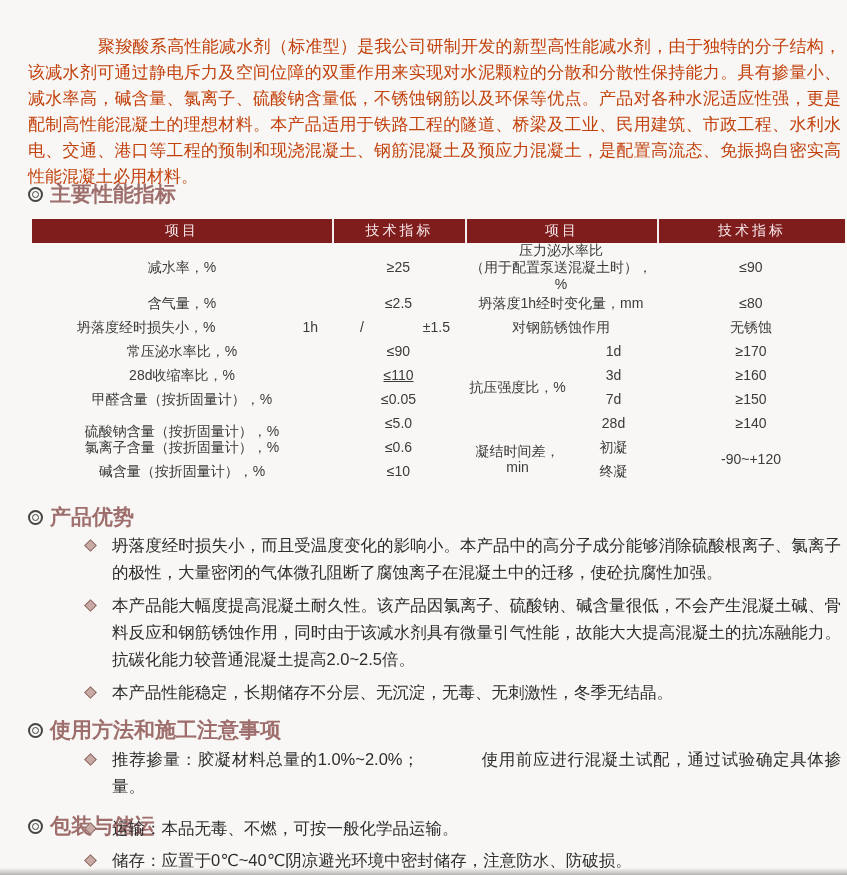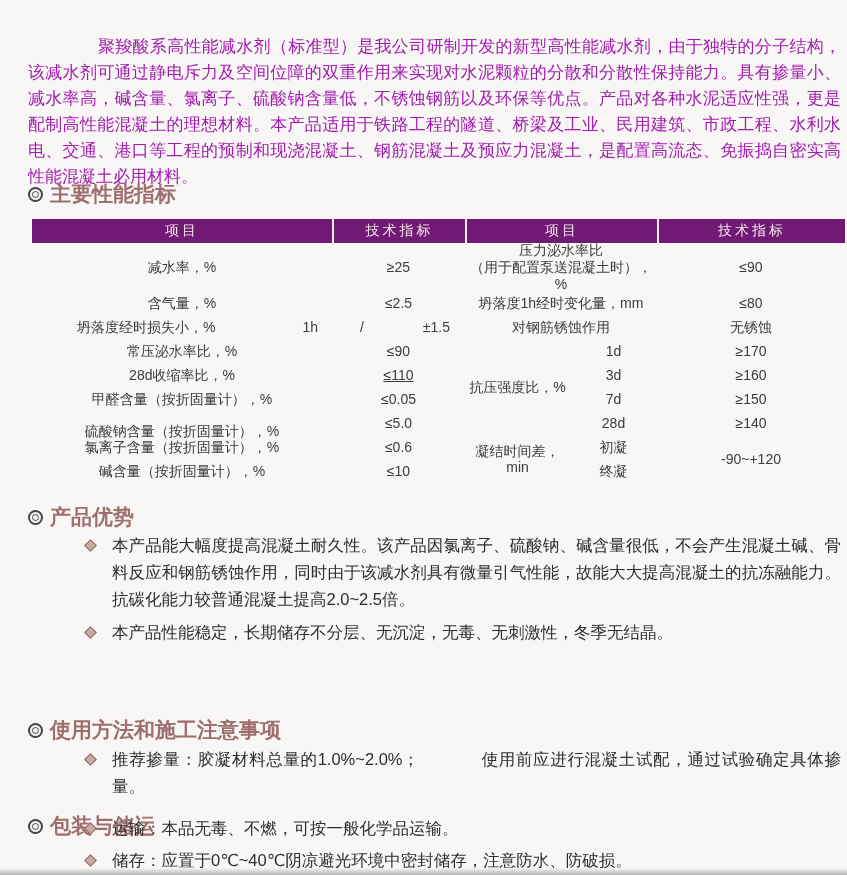--- a/index.html
+++ b/index.html
@@ -12,21 +12,21 @@
     overflow:hidden;
   }
   .scan-bottom {
     position:absolute; left:0; bottom:0; width:100%; height:7px;
     background:linear-gradient(#f8f7f5,#b4b3b1);
   }
   
   .intro {
     position:absolute; left:28px; right:6px; top:34px;
     font-size:17px; line-height:26px; text-align:justify;
-    text-indent:70px; color:#a21caf;
+    text-indent:70px; color:#c2410c;
   }
   
   .sec-head {
     position:absolute; left:28px;
     display:flex; align-items:center; gap:7px;
     font-size:21px; font-weight:bold; color:#9e6e6c;
   }
   .circle-icon {
     width:15px; height:15px; border:2.5px solid #454545; border-radius:50%;
     position:relative; flex:0 0 auto;
@@ -43,21 +43,21 @@
 
   
   .spec-table {
     position:absolute; left:32px; top:219px; width:813px;
     display:grid;
     grid-template-columns:300px 133px 105px 87px 188px;
     grid-template-rows:24px 48px repeat(8,24px);
     font-size:14px; color:#3b3b3b;
   }
   .th {
-    background:#701a75; color:#f6e7ea;
+    background:#7f1d1d; color:#f6e7ea;
     display:flex; align-items:center; justify-content:center;
     letter-spacing:3px; font-size:14px;
   }
   .th + .th { border-left:2px solid #f5eef0; }
   .tc {
     display:flex; align-items:center; justify-content:center;
     text-align:center; line-height:16px;
   }
   .tc.split { justify-content:space-between; }
   .tc .two-line div { line-height:17px; }
@@ -166,20 +166,24 @@
 </div>
 
 <div class="sec-head h-advantages">
   <span class="circle-icon"></span>
   <span>产品优势</span>
 </div>
 
 <div class="bullets adv-bullets">
   <div class="bullet">
     <span class="diamond-icon"></span>
+    <div class="btext">坍落度经时损失小，而且受温度变化的影响小。本产品中的高分子成分能够消除硫酸根离子、氯离子的极性，大量密闭的气体微孔阻断了腐蚀离子在混凝土中的迁移，使砼抗腐性加强。</div>
+  </div>
+  <div class="bullet">
+    <span class="diamond-icon"></span>
     <div class="btext">本产品能大幅度提高混凝土耐久性。该产品因氯离子、硫酸钠、碱含量很低，不会产生混凝土碱、骨料反应和钢筋锈蚀作用，同时由于该减水剂具有微量引气性能，故能大大提高混凝土的抗冻融能力。抗碳化能力较普通混凝土提高2.0~2.5倍。</div>
   </div>
   <div class="bullet">
     <span class="diamond-icon"></span>
     <div class="btext">本产品性能稳定，长期储存不分层、无沉淀，无毒、无刺激性，冬季无结晶。</div>
   </div>
 </div>
 
 <div class="sec-head h-usage">
   <span class="circle-icon"></span>

